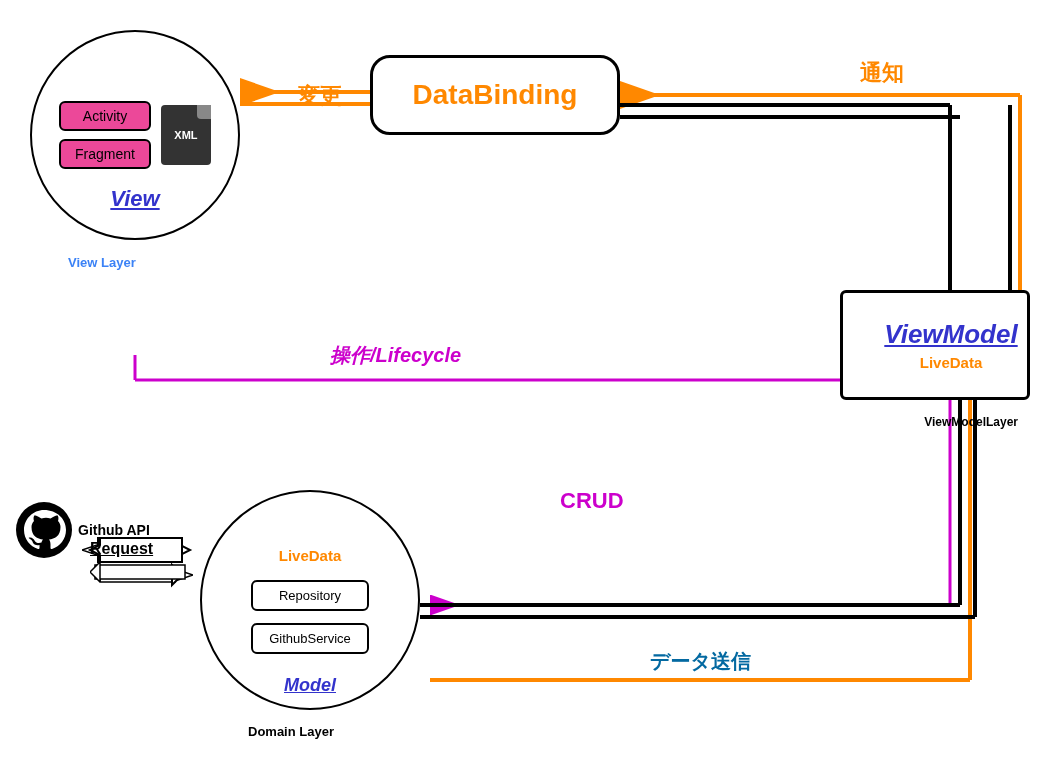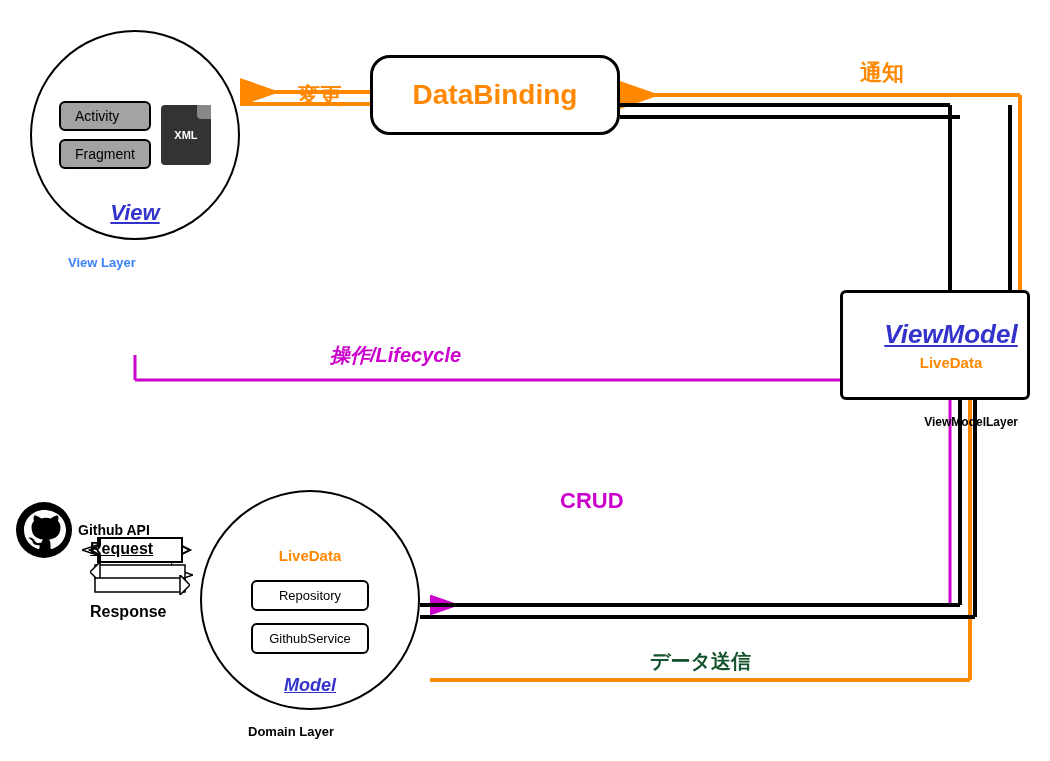--- a/index.html
+++ b/index.html
@@ -46,22 +46,22 @@
       flex-direction: column;
       gap: 8px;
     }
 
     .box-item {
       border: 2px solid #000;
       border-radius: 6px;
       padding: 5px 14px;
       font-size: 14px;
       font-weight: 500;
-      background: #a3a3a3;
-      text-align: left;
+      background: #ec4899;
+      text-align: center;
     }
 
     .xml-icon {
       display: flex;
       flex-direction: column;
       align-items: center;
       justify-content: center;
       width: 50px;
       height: 60px;
       background: #333;
@@ -78,21 +78,21 @@
       top: 0;
       right: 0;
       width: 14px;
       height: 14px;
       background: #888;
       border-radius: 0 0 0 4px;
     }
 
     .view-label {
       position: absolute;
-      bottom: 12px;
+      bottom: 26px;
       font-size: 22px;
       font-weight: bold;
       font-style: italic;
       color: #3333cc;
       text-decoration: underline;
     }
 
     .view-layer-text {
       position: absolute;
       left: 68px;
@@ -412,21 +412,21 @@
       <div class="model-box-item">Repository</div>
       <div class="model-box-item">GithubService</div>
     </div>
     <div class="model-label">Model</div>
   </div>
 
   <div class="domain-layer-text">Domain Layer</div>
 
   <div class="label-crud" style="position:absolute;left:560px;top:488px;font-size:22px;font-weight:bold;color:#cc00cc;text-align:center;">CRUD</div>
 
-  <div class="label-datasend" style="position:absolute;left:650px;top:648px;font-size:20px;font-weight:bold;color:#14532d;">データ送信</div>
+  <div class="label-datasend" style="position:absolute;left:650px;top:648px;font-size:20px;font-weight:bold;color:#0369a1;">データ送信</div>
 
   <div style="position:absolute;left:14px;top:500px;display:flex;flex-direction:row;align-items:center;gap:4px;">
 
     <svg class="github-icon" viewBox="0 0 60 60">
       <circle cx="30" cy="30" r="28" fill="#000"></circle>
       <path d="M30 10 C19 10 10 19 10 30 C10 39 16 46.5 24 49 C25 49.2 25.5 48.5 25.5 48 L25.5 45 C20 46.2 18.8 42.5 18.5 41.5 C18 40.5 17 39.5 16 39 C15.2 38.5 13.5 37.5 16 37.5 C18.5 37.5 20 39.5 20.5 40.5 C22.5 44 26 43 27.5 42.5 C27.8 41 28.5 40 29 39.5 C23.5 38.8 17.5 36.5 17.5 27 C17.5 24.5 18.5 22.5 20 21 C19.8 20.5 19 18 20.2 15.5 C20.2 15.5 22.2 14.8 27.5 18.5 C29 18 30.5 17.8 32 17.8 C33.5 17.8 35 18 36.5 18.5 C41.8 14.8 43.8 15.5 43.8 15.5 C45 18 44.2 20.5 44 21 C45.5 22.5 46.5 24.5 46.5 27 C46.5 36.5 40.5 38.8 35 39.5 C35.8 40.5 36.5 42 36.5 44.5 L36.5 48 C36.5 48.5 37 49.2 38 49 C46 46.5 52 39 52 30 C52 19 43 10 30 10 Z" fill="#fff"></path>
     </svg>
     <span class="github-label">Github API</span>
   </div>
 
@@ -436,21 +436,14 @@
       <defs>
         <marker id="arrLeft" markerWidth="8" markerHeight="8" refX="8" refY="4" orient="auto">
           <polygon points="8,0 0,4 8,8" fill="#fff" stroke="#000" stroke-width="1"></polygon>
         </marker>
       </defs>
       <rect x="5" y="3" width="90" height="14" fill="#fff" stroke="#000" stroke-width="1.5"></rect>
       <polygon points="10,0 0,10 10,20" fill="#fff" stroke="#000" stroke-width="1.5"></polygon>
     </svg>
   </div>
 
-  <div style="position:absolute;left:90px;top:575px;">
-    <svg width="100" height="20">
-      <rect x="5" y="3" width="90" height="14" fill="#fff" stroke="#000" stroke-width="1.5"></rect>
-      <polygon points="90,0 100,10 90,20" fill="#fff" stroke="#000" stroke-width="1.5"></polygon>
-    </svg>
-    <div style="font-size:16px;font-weight:bold;margin-top:4px;">Response</div>
-  </div>
 
 </div>
 
 </body></html>

